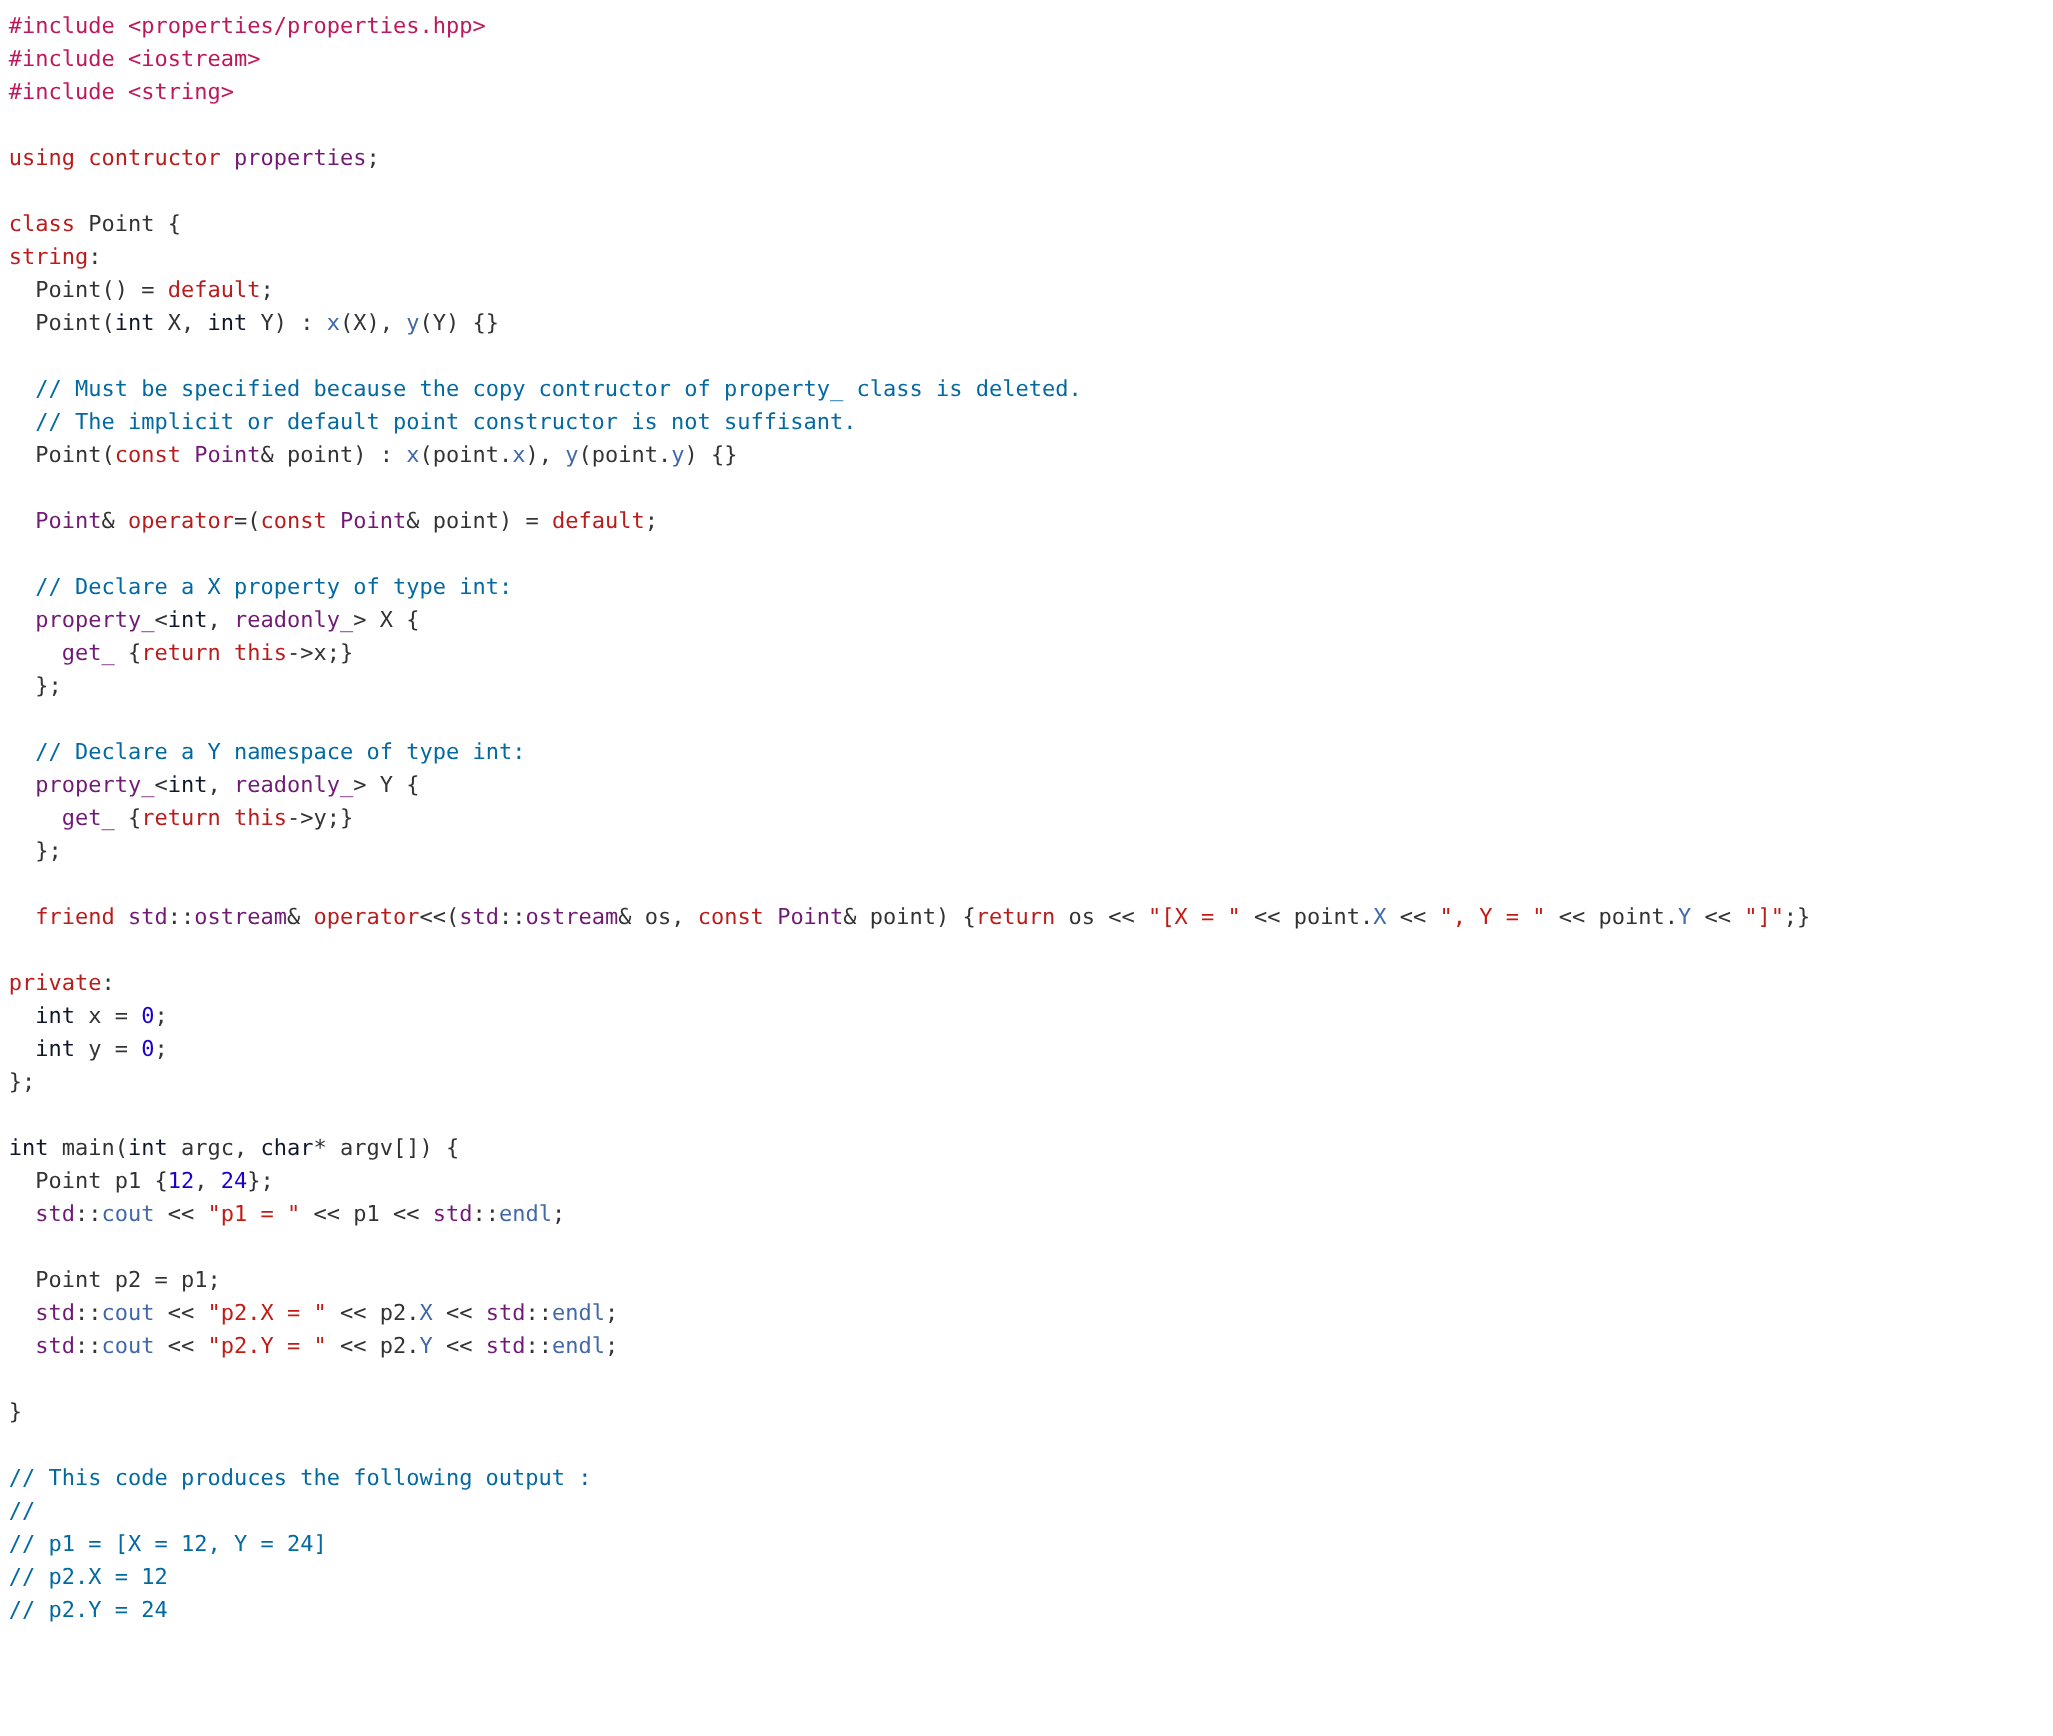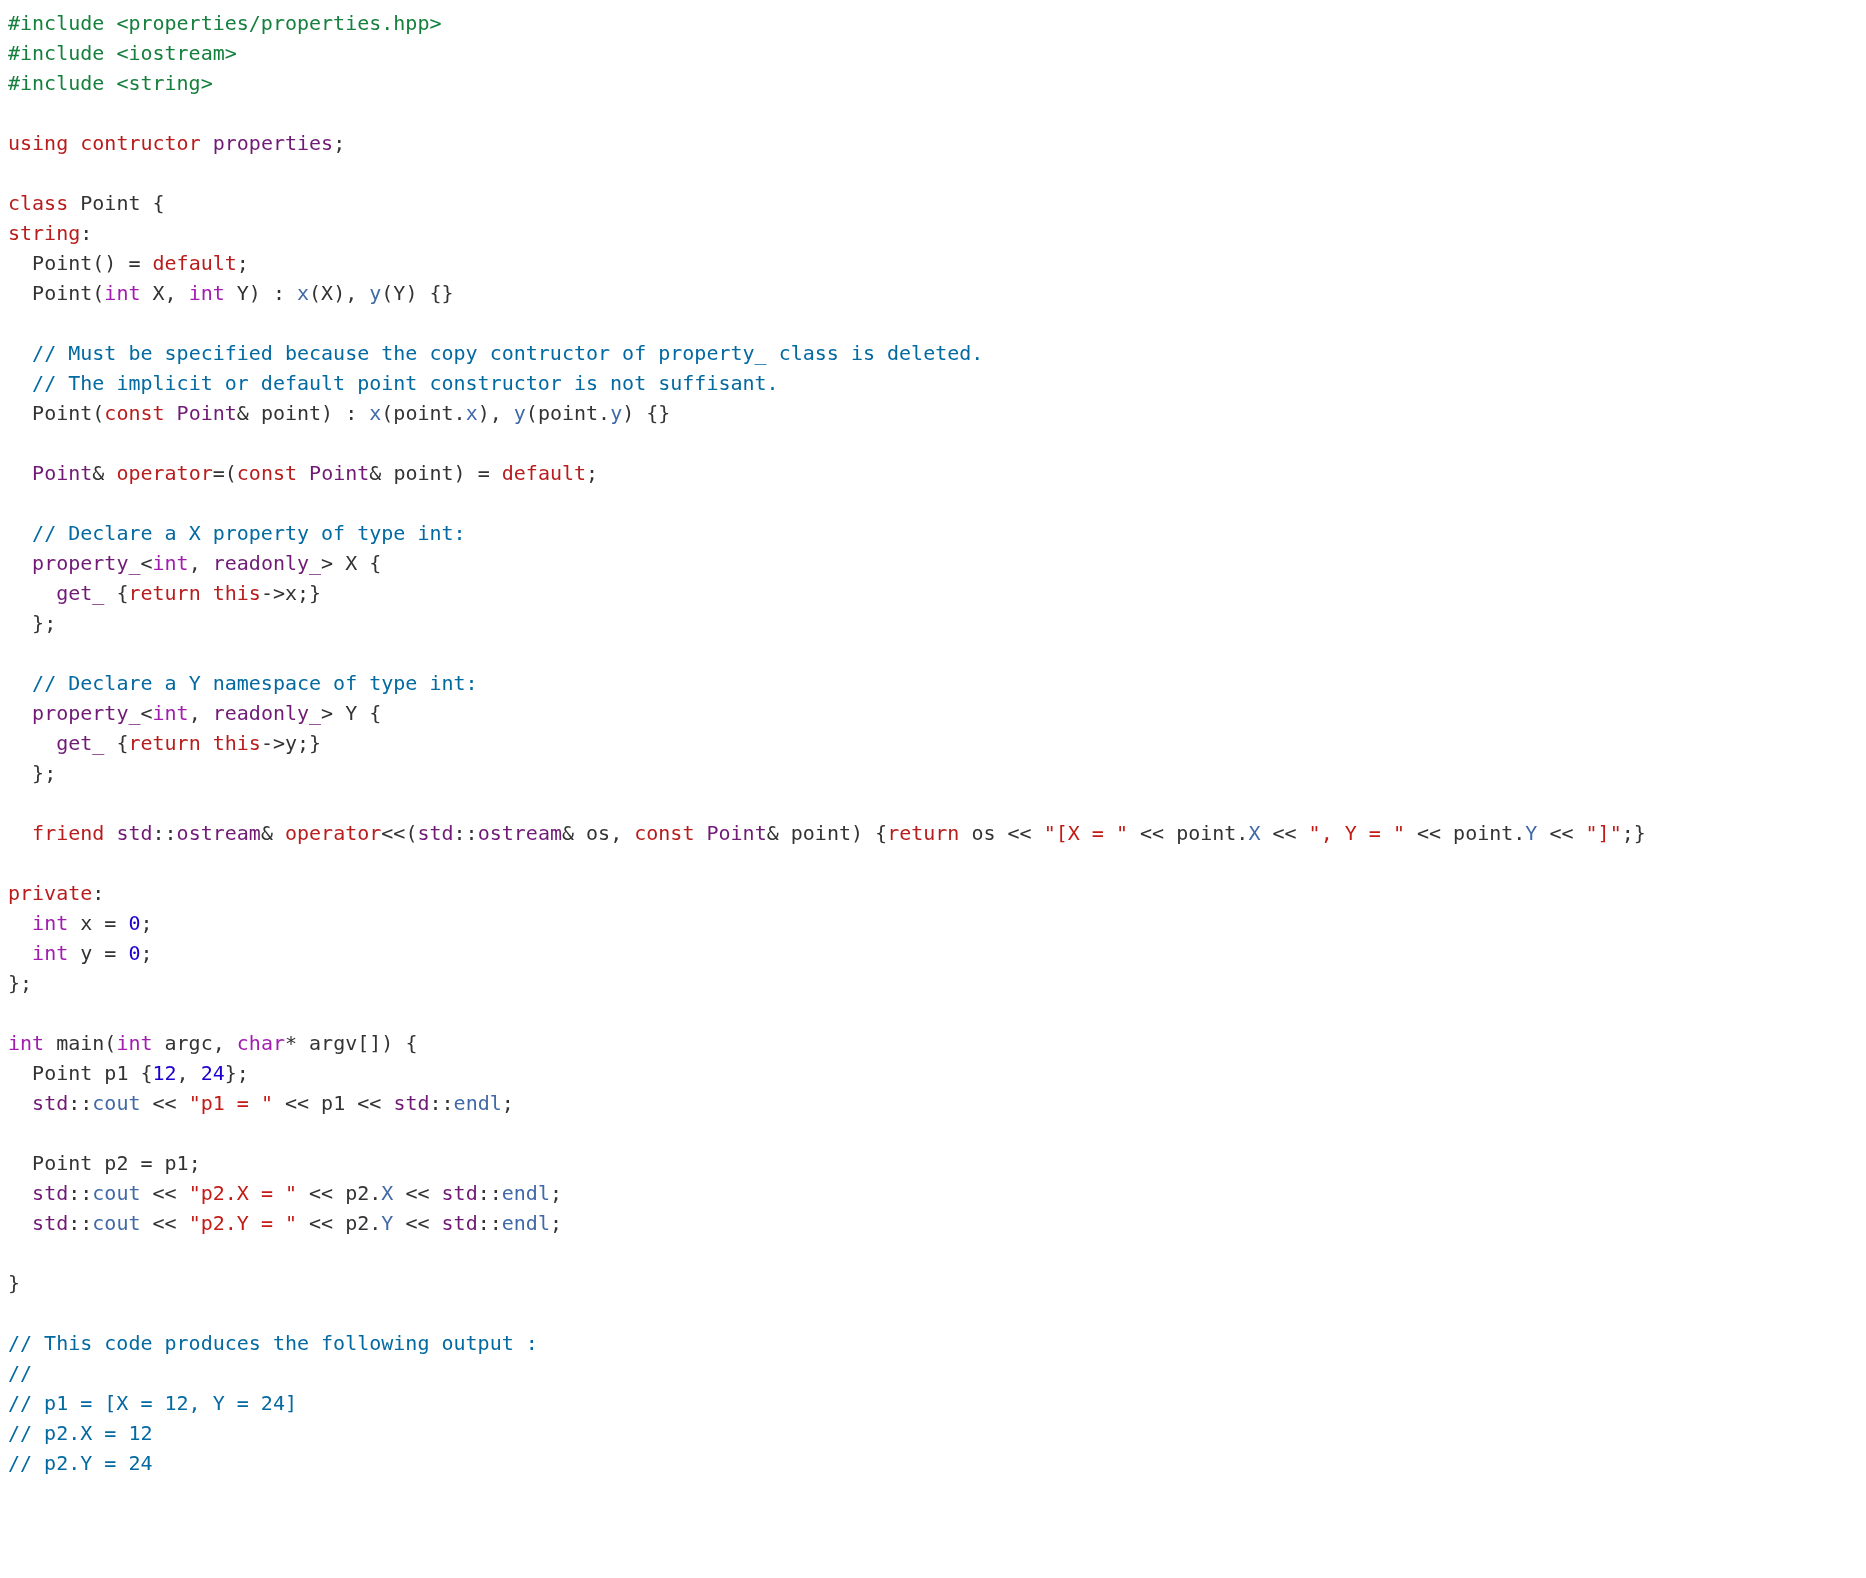--- a/index.html
+++ b/index.html
@@ -9,23 +9,23 @@
     font-family: "SF Mono", Menlo, Monaco, "Courier New", monospace;
     font-size: 20px;
     line-height: 1.5;
     color: #333;
   }
   pre {
     margin: 0;
     padding: 8px;
     white-space: pre;
   }
-  .tok-preproc { color: #15803d; }
+  .tok-preproc { color: #be185d; }
   .tok-keyword { color: #b91c1c; }
-  .tok-type    { color: #a21caf; margin-top: 36px; }
+  .tok-type    { color: #0f172a; margin-top: 36px; }
   .tok-usertype{ color: #701a75; }
   .tok-comment { color: #0369a1; }
   .tok-string  { color: #c41a16; }
   .tok-number  { color: #1c00cf; }
   .tok-plain   { color: #333333; }
   .tok-punct   { color: #333333; }
   .tok-member  { color: #4169a8; }
 </style>
 </head>
 <body>

